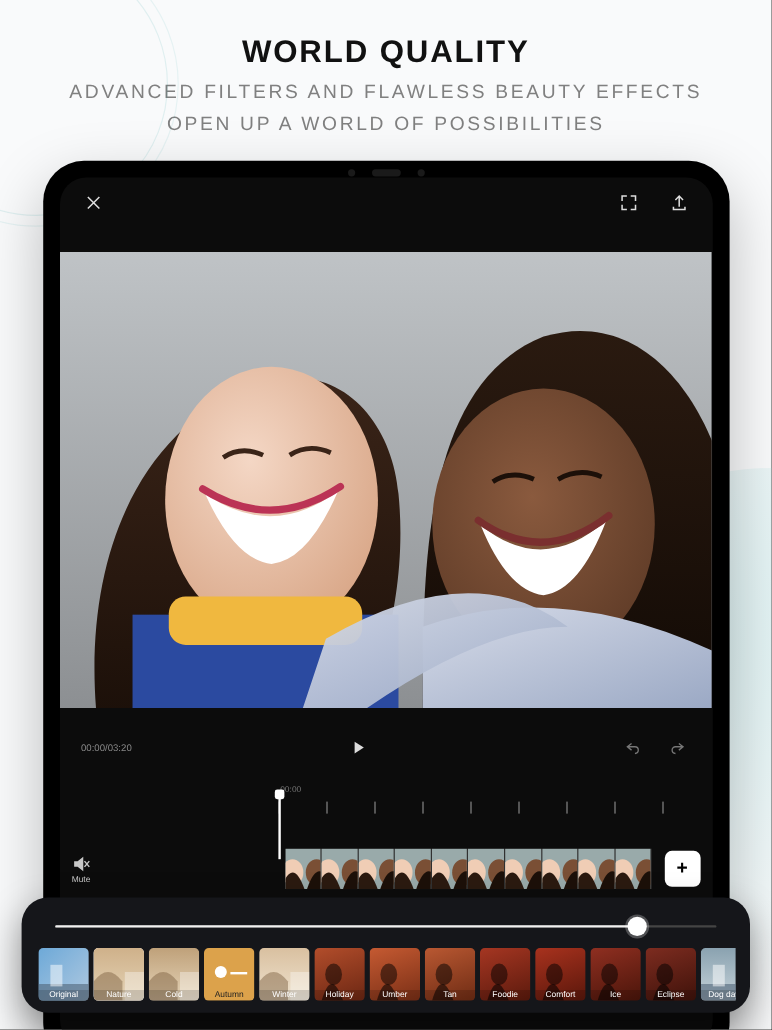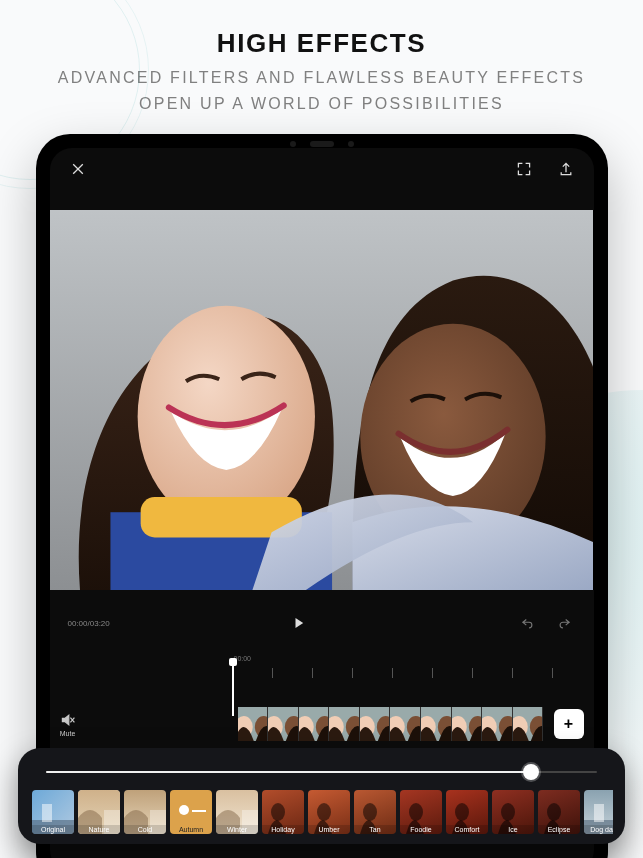--- a/index.html
+++ b/index.html
@@ -61,21 +61,21 @@
   
   svg { display:block; }
 </style>
 </head>
 <body>
 
 <div class="bg-arc-tl"></div>
 <div class="bg-arc-r"></div>
 
 <div class="headline-block">
-  <div class="headline">HIGH EFFECTS</div>
+  <div class="headline">WORLD QUALITY</div>
   <div class="subhead">ADVANCED FILTERS AND FLAWLESS BEAUTY EFFECTS OPEN UP A WORLD OF POSSIBILITIES</div>
 </div>
 
 <div class="tablet">
   <div class="notch-dots">
       <span></span>
       <span class="wide"></span>
       <span></span>
     </div>
   <div class="tablet-inner">

